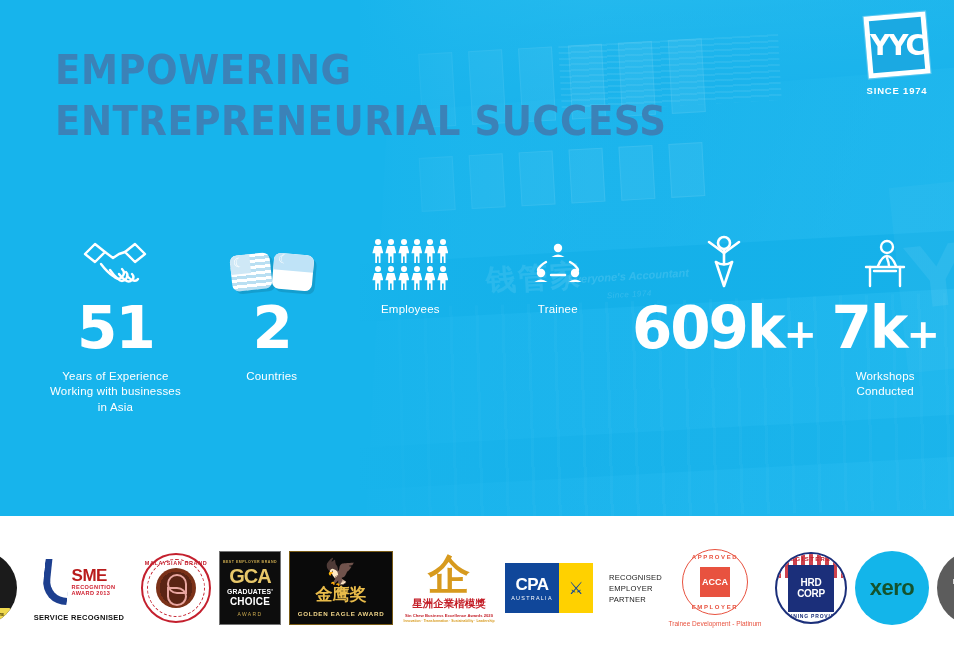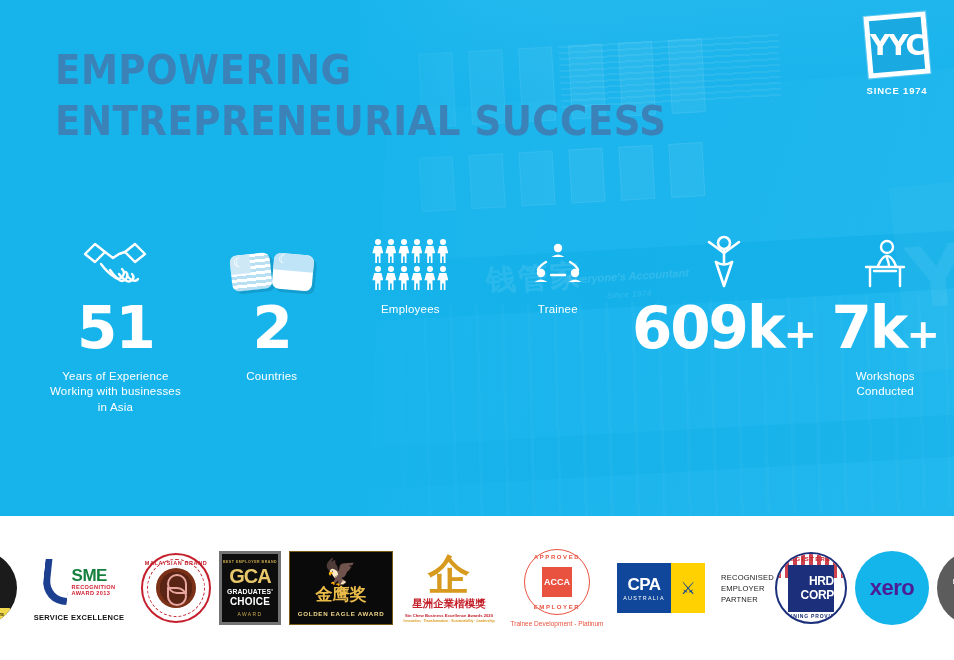--- a/index.html
+++ b/index.html
@@ -256,21 +256,21 @@
   .b-sme { width: 108px; }
   .b-sme .mark {
     display: flex; align-items: center; justify-content: center; gap: 3px; height: 56px;
   }
   .b-sme .swoosh {
     width: 26px; height: 46px;
     border-left: 7px solid #1d3f8f; border-bottom: 7px solid #1d3f8f;
     border-radius: 0 0 0 26px; transform: skewX(-6deg);
   }
   .b-sme .txt { text-align: left; line-height: 1.05; }
-  .b-sme .txt .big { font-size: 17px; font-weight: 700; color: #15803d; letter-spacing: -.5px; }
+  .b-sme .txt .big { font-size: 17px; font-weight: 700; color: #b91c1c; letter-spacing: -.5px; }
   .b-sme .txt .sm  { font-size: 5.6px; font-weight: 700; color: #cf2030; letter-spacing: .4px; }
   .b-sme .cap { font-size: 7.5px; font-weight: 700; color: #111; letter-spacing: .3px; margin-top: 3px; }
 
   
   .b-mybrand { width: 70px; height: 70px; }
   .b-mybrand .ring {
     width: 70px; height: 70px; border-radius: 50%;
     border: 2px solid #c4202e; background: #fff;
     display: flex; align-items: center; justify-content: center; position: relative;
   }
@@ -290,21 +290,21 @@
   .b-mybrand .glyph::after {
     content:""; position:absolute; left:11px; top:19px; width:16px; height:15px;
     border: 2.5px solid #e8a6a0; border-radius: 0 50% 50% 50%;
   }
   .b-mybrand .word {
     position:absolute; top:5px; left:0; right:0; font-size:5.5px; color:#c4202e;
     font-weight:700; letter-spacing:.6px;
   }
 
   
-  .b-gca { width: 62px; height: 74px; background: #0d0d0d; border: 3px solid #737373;
+  .b-gca { width: 62px; height: 74px; background: #0d0d0d; border: 1px solid #737373;
            display:flex; flex-direction:column; align-items:center; justify-content:center; gap:2px; }
   .b-gca .top { font-size: 3.6px; color:#caa94f; letter-spacing:.5px; font-weight:700; }
   .b-gca .big { font-size: 20px; font-weight:700; color:#e8c86a; letter-spacing:-1px; line-height:1; }
   .b-gca .m1  { font-size: 6.8px; color:#fff; font-weight:700; letter-spacing:.2px; }
   .b-gca .m2  { font-size: 10px; color:#fff; font-weight:700; letter-spacing:.2px; line-height:1; }
   .b-gca .m3  { font-size: 5px; color:#caa94f; letter-spacing:1.4px; margin-top:2px; }
 
   
   .b-eagle { width: 104px; height: 74px; background:#0a0a0a; border:1px solid #7a5c16;
              display:flex; flex-direction:column; align-items:center; justify-content:center; }
@@ -359,32 +359,31 @@
     border: 2px solid #1b2f7a; background:#fff; position:relative; overflow:hidden;
     display:flex; align-items:center; justify-content:center;
   }
   .b-hrd .ring::before {
     content:""; position:absolute; left:0; right:0; top:0; height:24px;
     background: repeating-linear-gradient(90deg,#c4202e 0 4px,#fff 4px 8px);
     opacity:.85;
   }
   .b-hrd .core {
     width:46px; height:47px; background:#1b2f7a; color:#fff; z-index:2;
-    font-size:12px; font-weight:700; display:flex; align-items:center; justify-content:center;
+    font-size:10px; font-weight:700; display:flex; align-items:center; justify-content:center;
     letter-spacing:-.3px;
-    text-align:right;
   }
   .b-hrd .w-top { position:absolute; top:2px; left:0; right:0; font-size:6px; color:#c4202e; font-weight:700; letter-spacing:1.4px; z-index:3;}
   .b-hrd .w-bot { position:absolute; bottom:3px; left:0; right:0; font-size:5px; color:#1b2f7a; font-weight:700; letter-spacing:.8px; z-index:3;}
 
   
   .b-xero .circle {
     width: 74px; height: 74px; border-radius: 50%; background:#13b5ea;
     display:flex; align-items:center; justify-content:center;
-    color:#4c1d95; font-size:22px; font-weight:700; letter-spacing:-.5px;text-align:center;
+    color:#14532d; font-size:22px; font-weight:700; letter-spacing:-.5px;text-align:center;
   }
   
   .b-plat .circle {
     width: 74px; height: 74px; border-radius: 50%; background:#5c5c5c;
     display:flex; align-items:center; justify-content:center; flex-direction:column;
     color:#fff; font-size:8px; font-weight:700; line-height:1.35; letter-spacing:.2px;
   }
 </style>
 </head>
 <body>
@@ -600,21 +599,21 @@
 
     <div class="badge b-sme">
       <div class="mark">
         <div class="swoosh"></div>
         <div class="txt">
           <div class="big">SME</div>
           <div class="sm">RECOGNITION</div>
           <div class="sm">AWARD 2013</div>
         </div>
       </div>
-      <div class="cap">SERVICE EXCELLENCE</div>
+      <div class="cap">SERVICE RECOGNISED</div>
     </div>
 
     <div class="badge b-mybrand">
       <div class="ring">
         <div class="word">MALAYSIAN BRAND</div>
         <div class="glyph"></div>
       </div>
     </div>
 
     <div class="badge b-gca">
@@ -631,45 +630,45 @@
       <div class="en">GOLDEN EAGLE AWARD</div>
     </div>
 
     <div class="badge b-sinchew">
       <div class="glyph">企</div>
       <div class="cn">星洲企業楷模獎</div>
       <div class="en">Sin Chew Business Excellence Awards 2020</div>
       <div class="en2">Innovation · Transformation · Sustainability · Leadership</div>
     </div>
 
+    <div class="badge b-cpa">
+      <div class="mark">
+        <div class="blue">
+          <span class="t1">CPA</span>
+          <span class="t2">AUSTRALIA</span>
+        </div>
+        <div class="yellow">
+          <span class="crest">⚔</span>
+        </div>
+      </div>
+      <div class="sep"></div>
+      <div class="cap" style="white-space:pre-line;">RECOGNISED
+EMPLOYER
+PARTNER</div>
+    </div>
+
     <div class="badge b-acca">
       <div class="ring">
         <div class="w-top">APPROVED</div>
         <div class="sq">ACCA</div>
         <div class="w-bot">EMPLOYER</div>
       </div>
       <div class="cap">Trainee Development - Platinum</div>
     </div>
 
-    <div class="badge b-cpa">
-      <div class="mark">
-        <div class="blue">
-          <span class="t1">CPA</span>
-          <span class="t2">AUSTRALIA</span>
-        </div>
-        <div class="yellow">
-          <span class="crest">⚔</span>
-        </div>
-      </div>
-      <div class="sep"></div>
-      <div class="cap" style="white-space:pre-line;">RECOGNISED
-EMPLOYER
-PARTNER</div>
-    </div>
-
     <div class="badge b-hrd">
       <div class="ring">
         <div class="w-top">REGISTERED</div>
         <div class="core">HRD CORP</div>
         <div class="w-bot">TRAINING PROVIDER</div>
       </div>
     </div>
 
     <div class="badge b-xero">
       <div class="circle">xero</div>

